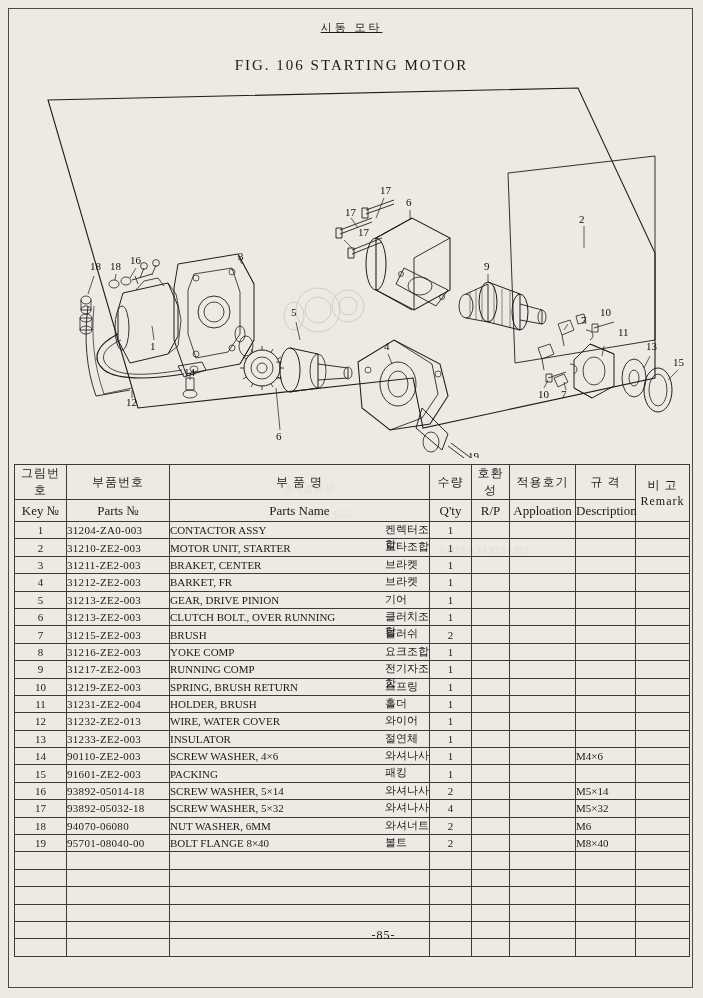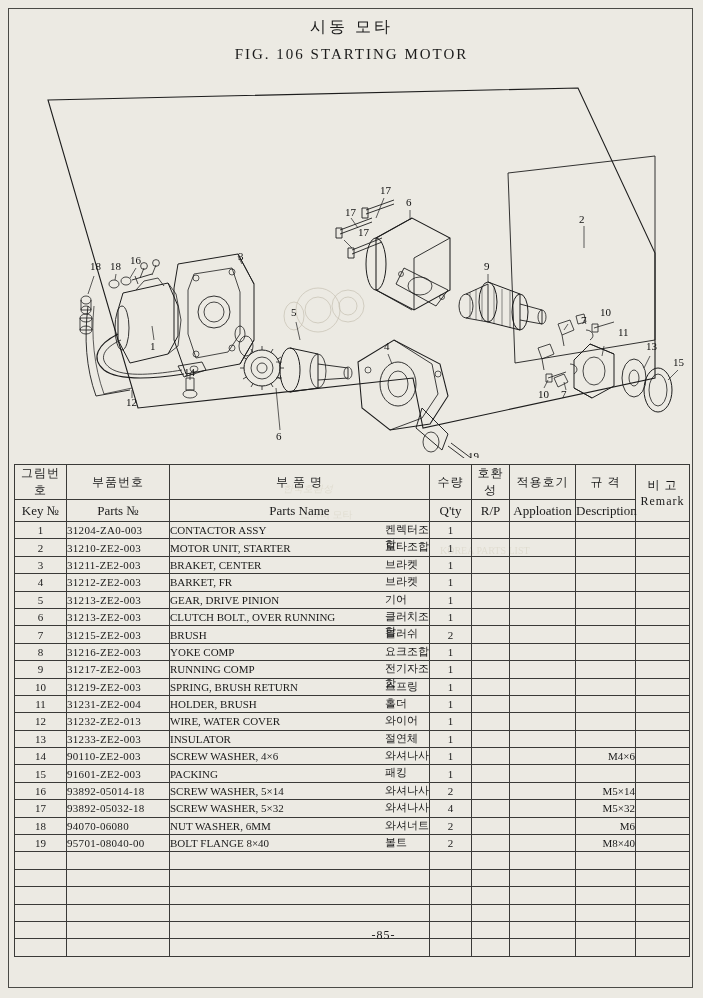--- a/index.html
+++ b/index.html
@@ -30,29 +30,30 @@
   }
   
   .header {
     position: absolute;
     left: 0;
     top: 18px;
     width: 703px;
     text-align: center;
   }
   .header .kr {
-    font-size: 16px;
+    font-size: 11px;
     letter-spacing: 3px;
     line-height: 18px;
+    text-decoration: underline;
   }
   .header .en {
     font-size: 15px;
     letter-spacing: 2px;
     line-height: 20px;
-    margin-top: 8px;
+    margin-top: 19px;
   }
   
   .figure {
     position: absolute;
     left: 18px;
     top: 78px;
     width: 667px;
     height: 380px;
   }
   .figure svg { display: block; }
@@ -98,21 +99,21 @@
     font-family: Liberation Serif, serif;
   }
   tbody td { height: 16.4px; }
   td.c-key      { text-align: center; }
   td.c-partno   { padding-left: 8px; letter-spacing: 0.3px; }
   td.c-name     { padding-left: 10px; position: relative; }
   td.c-name .kr { position: absolute; left: 175px; top: 0; margin-left: 40px; }
   td.c-qty      { text-align: center; }
   td.c-rp       { text-align: center; }
   td.c-appl     { text-align: center; }
-  td.c-desc     { text-align: right; }
+  td.c-desc     { text-align: left; }
   td.c-remark   { text-align: center; }
   .filler td { height: 16.4px; }
   
   col.w-key    { width: 52px; }
   col.w-part   { width: 103px; }
   col.w-name   { width: 260px; }
   col.w-qty    { width: 42px; }
   col.w-rp     { width: 38px; }
   col.w-appl   { width: 66px; }
   col.w-desc   { width: 60px; }

